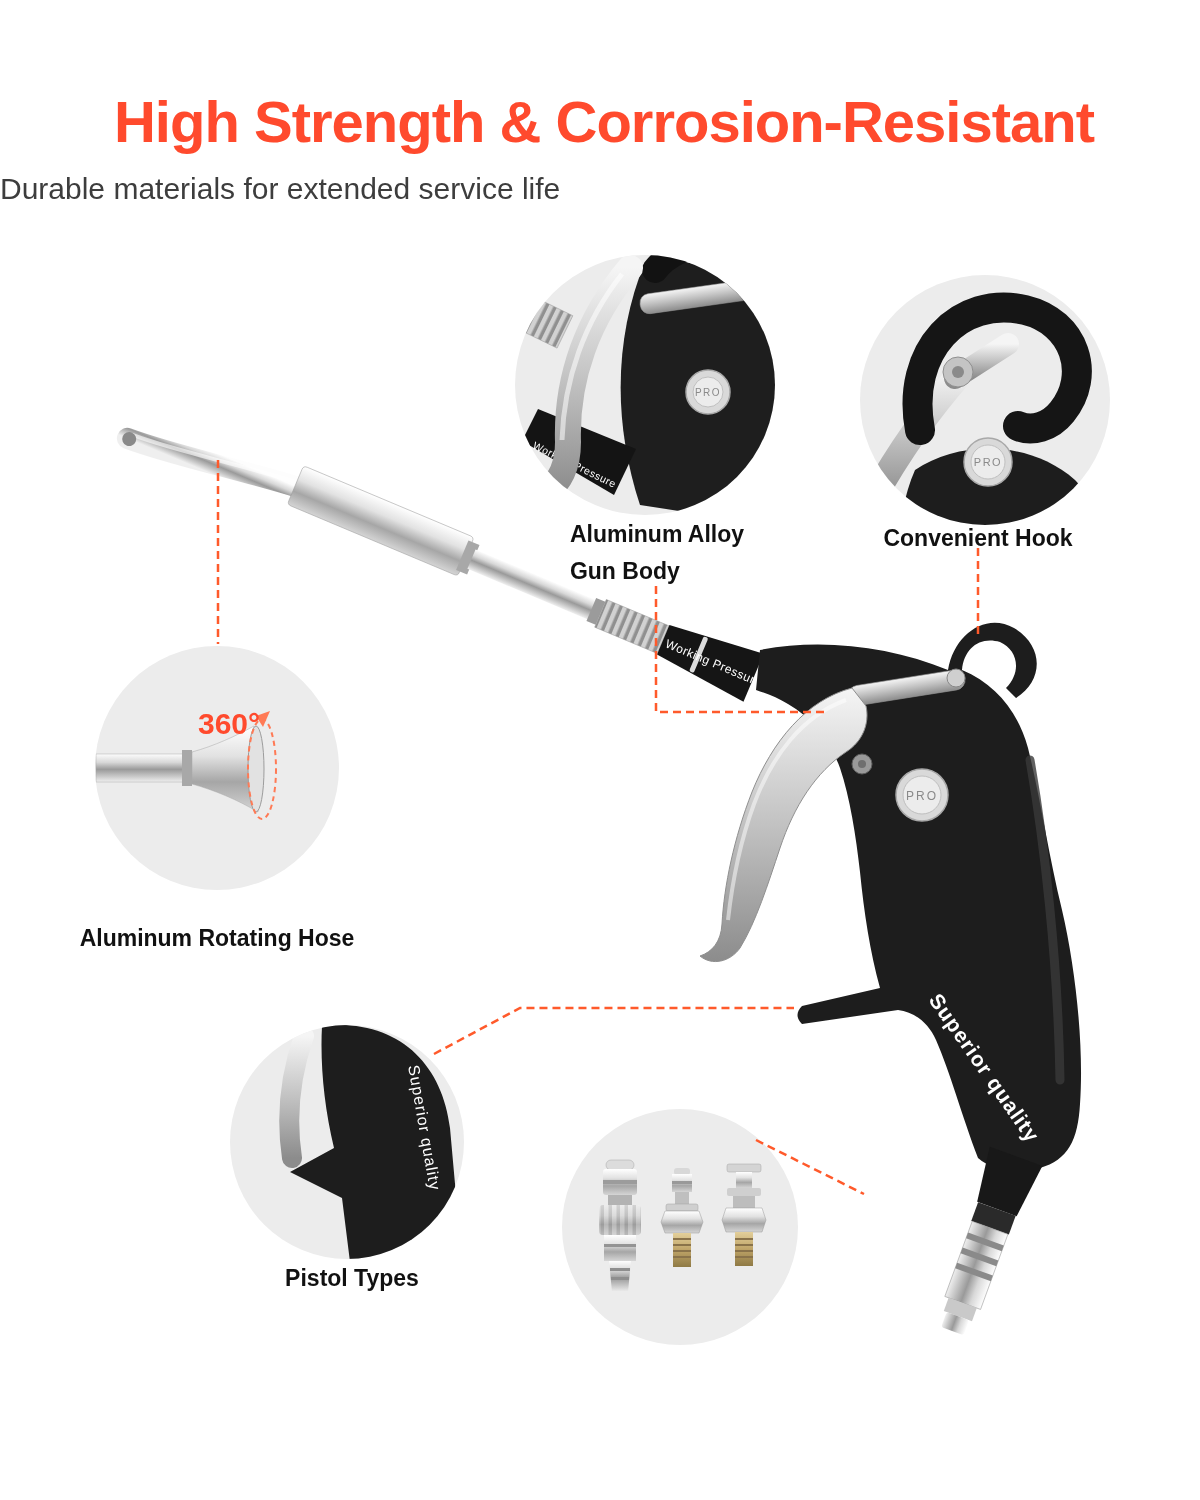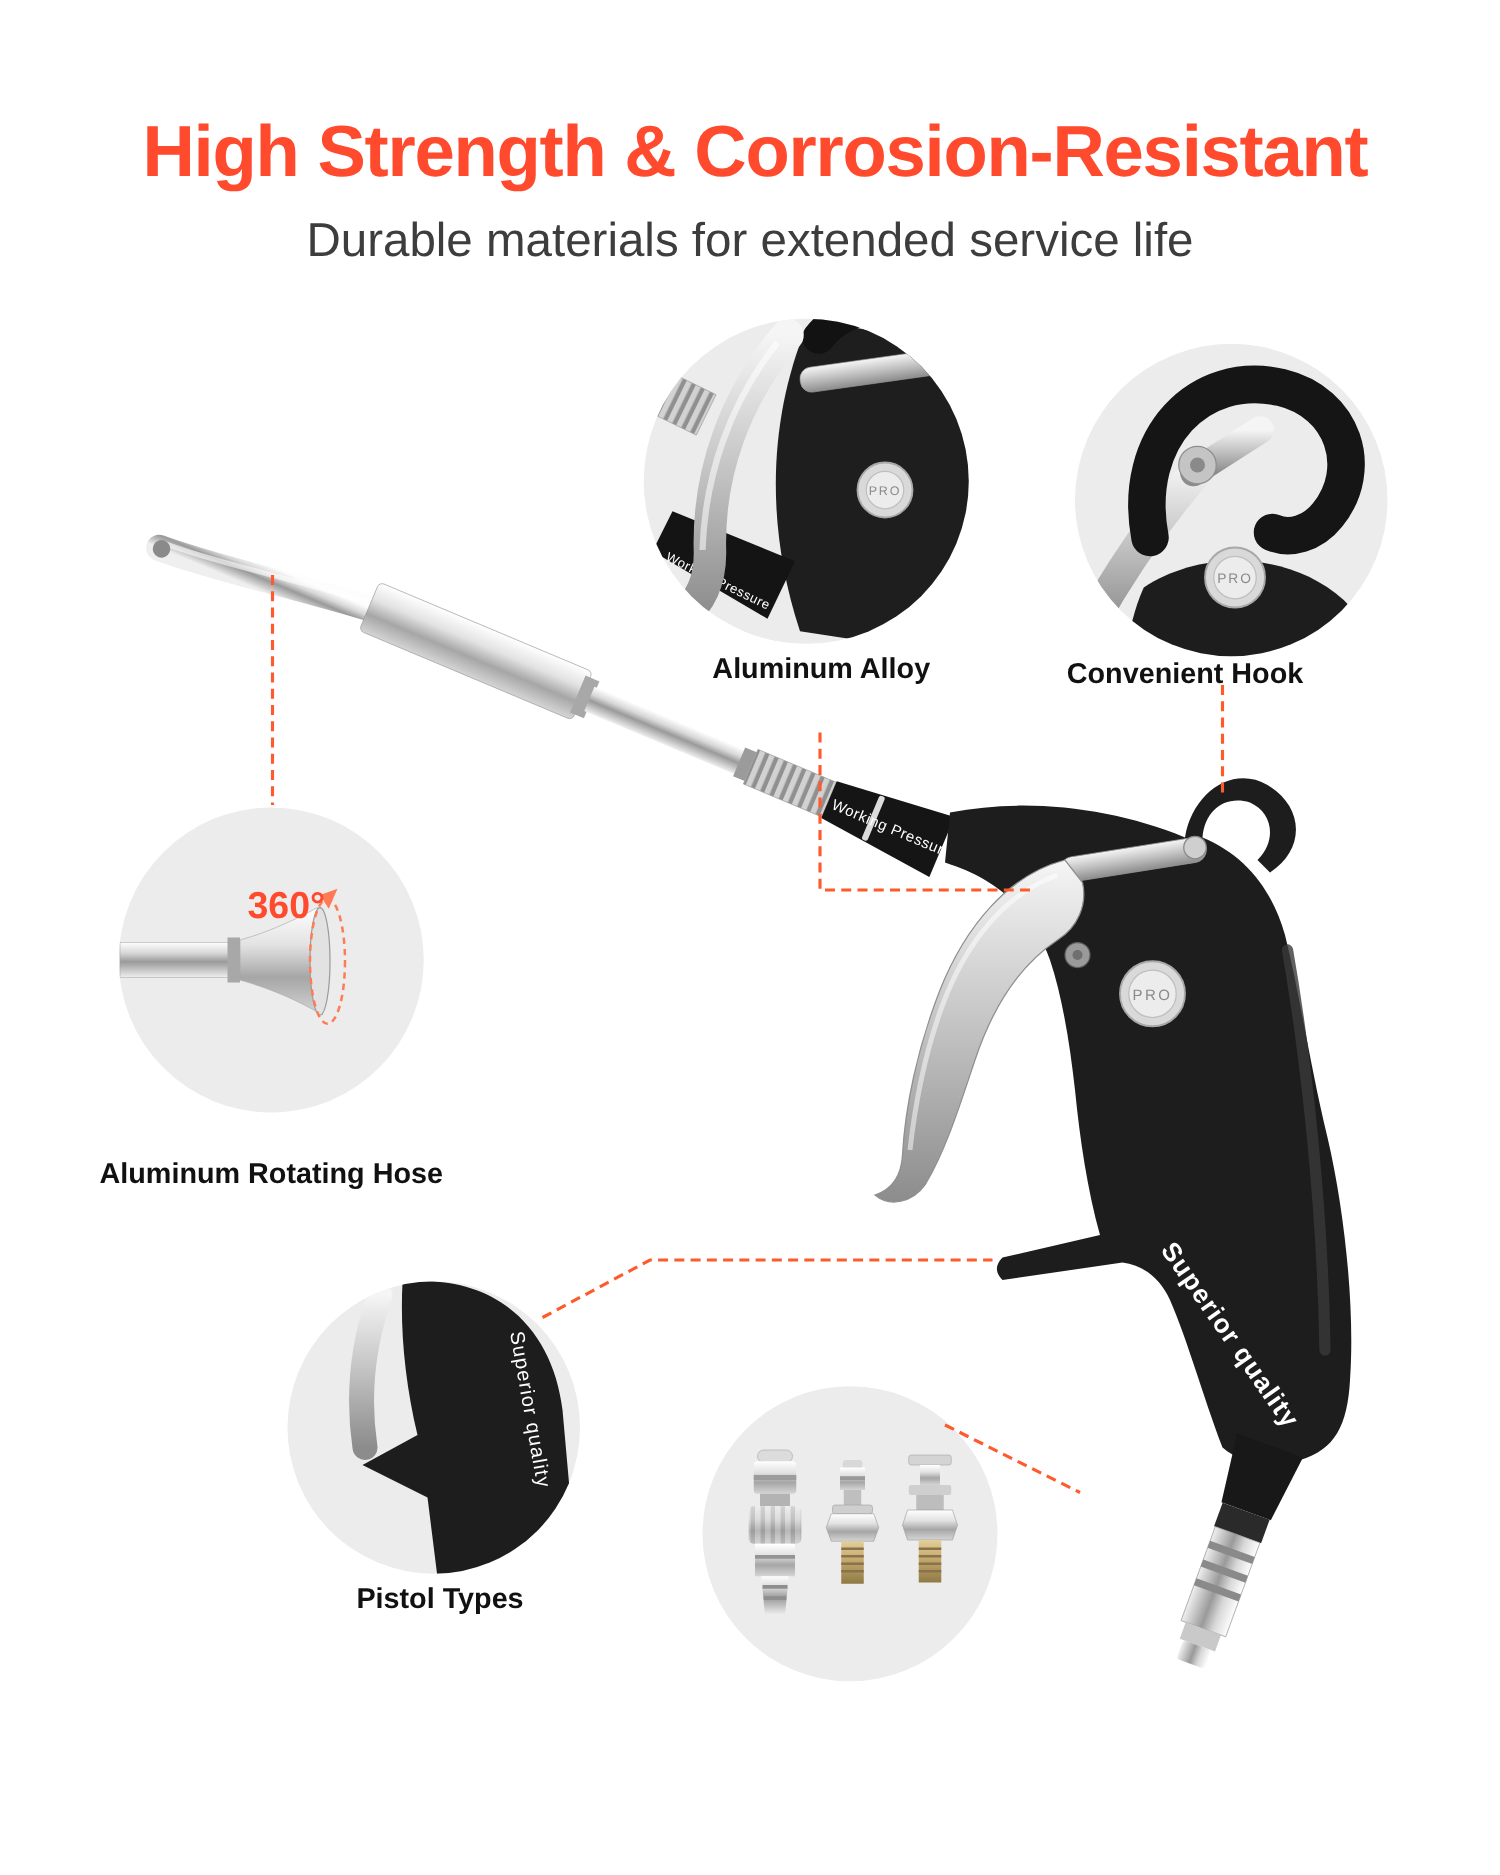--- a/index.html
+++ b/index.html
@@ -1,22 +1,22 @@
 <!DOCTYPE html>
 <html><head>
 <meta charset="utf-8">
 <style>
   html,body{margin:0;padding:0;background:#ffffff;}
   body{width:1200px;height:1500px;position:relative;overflow:hidden;
        font-family:"Liberation Sans",sans-serif;}
   .page{position:absolute;inset:0;}
   .title{position:absolute;top:88px;left:4px;width:100%;text-align:center;
          font-size:58px;font-weight:800;color:#FF4A2D;letter-spacing:-1px;margin:0;}
-  .subtitle{position:absolute;top:172px;left:0;width:100%;text-align:center;
-         font-size:38px;font-weight:400;color:#3d3d3d;}
+  .subtitle{position:absolute;top:172px;left:0;width:100%;
+         font-size:30px;font-weight:400;color:#3d3d3d;}
   .scene{position:absolute;left:0;top:0;}
   .label{position:absolute;transform:translateX(-50%);font-weight:700;font-size:23px;
          color:#111;white-space:nowrap;text-align:left;line-height:37px;}
 </style>
 </head>
 <body>
 
 <div class="page">
 
   <h1 class="title">High Strength &amp; Corrosion-Resistant</h1>
@@ -259,18 +259,19 @@
       <path d="M 218 460 L 218 644"></path>
       <path d="M 656 586 L 656 712 L 826 712"></path>
       <path d="M 978 548 L 978 636"></path>
       <path d="M 434 1054 L 520 1008 L 794 1008"></path>
       <path d="M 756 1140 L 864 1194"></path>
     </g>
   </svg>
 
   <div class="label" style="left:657px;top:516px">
     <div>Aluminum Alloy</div>
+    <div>Gun Body</div>
   </div>
-  <div class="label" style="left:948px;top:520px">Convenient Hook</div>
+  <div class="label" style="left:978px;top:520px">Convenient Hook</div>
   <div class="label" style="left:217px;top:920px">Aluminum Rotating Hose</div>
   <div class="label" style="left:352px;top:1260px">Pistol Types</div>
 
 </div>
 
 </body></html>

